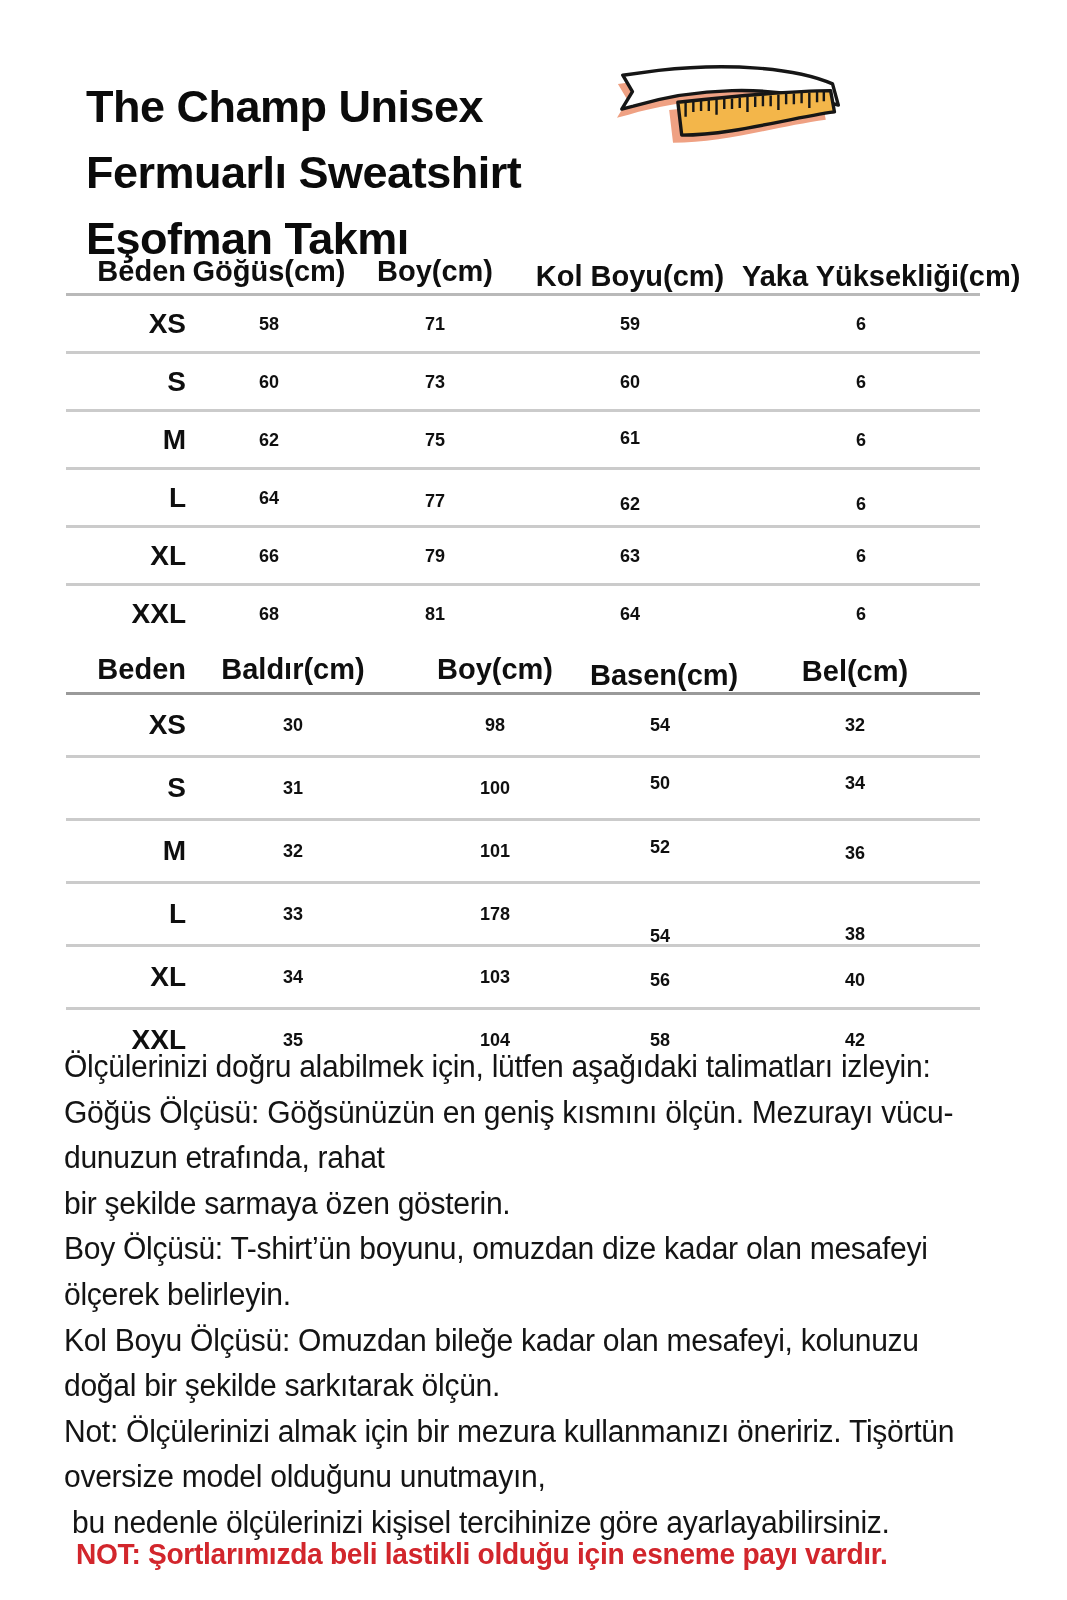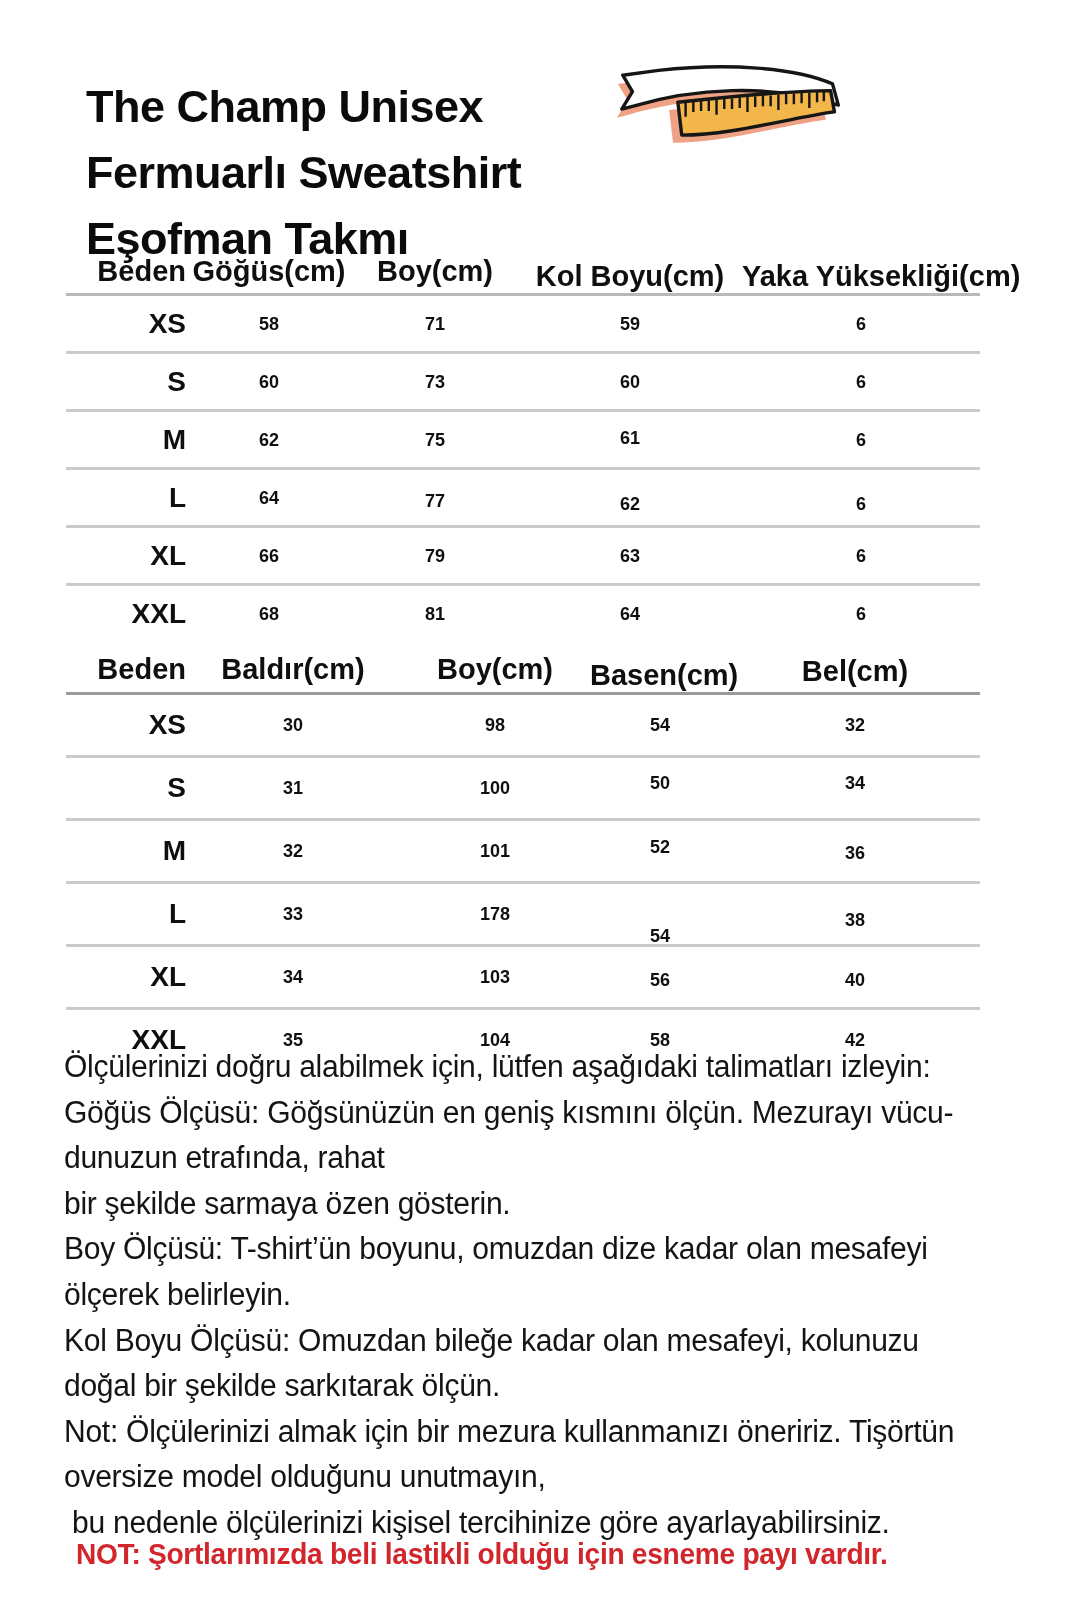--- a/index.html
+++ b/index.html
@@ -30,21 +30,21 @@
   .tcell.c1{text-align:right;padding-left:18px;font-size:28px;}
   .tcell.th{font-size:29px;}
   .tcell.val{font-size:18px;}
   
   #t1 .hrow .c4,#t1 .hrow .c5{top:5px;}
   #t1 .r3 .c4{top:-2px;}
   #t1 .r4 .c3{top:3px;} #t1 .r4 .c4{top:6px;} #t1 .r4 .c5{top:6px;}
   #t2 .hrow .c4{top:6px;} #t2 .hrow .c5{top:2px;}
   #t2 .r2 .c4{top:-5px;} #t2 .r2 .c5{top:-5px;}
   #t2 .r3 .c4{top:-4px;} #t2 .r3 .c5{top:-4px;margin-top:12px;}
-  #t2 .r4 .c4{top:22px;}  #t2 .r4 .c5{top:6px;}
+  #t2 .r4 .c4{top:22px;}  #t2 .r4 .c5{top:20px;}
   #t2 .r5 .c4{top:3px;}  #t2 .r5 .c5{top:3px;}
 
   
   .instructions{position:absolute;left:64px;top:1044px;width:940px;
                 font-size:31px;line-height:45.6px;letter-spacing:-0.3px;
                 color:#141414;transform:scaleX(0.97);transform-origin:left top;}
   .instructions .line{white-space:pre;}
 
   
   .footnote{position:absolute;left:76px;top:1538px;font-size:29px;font-weight:700;

